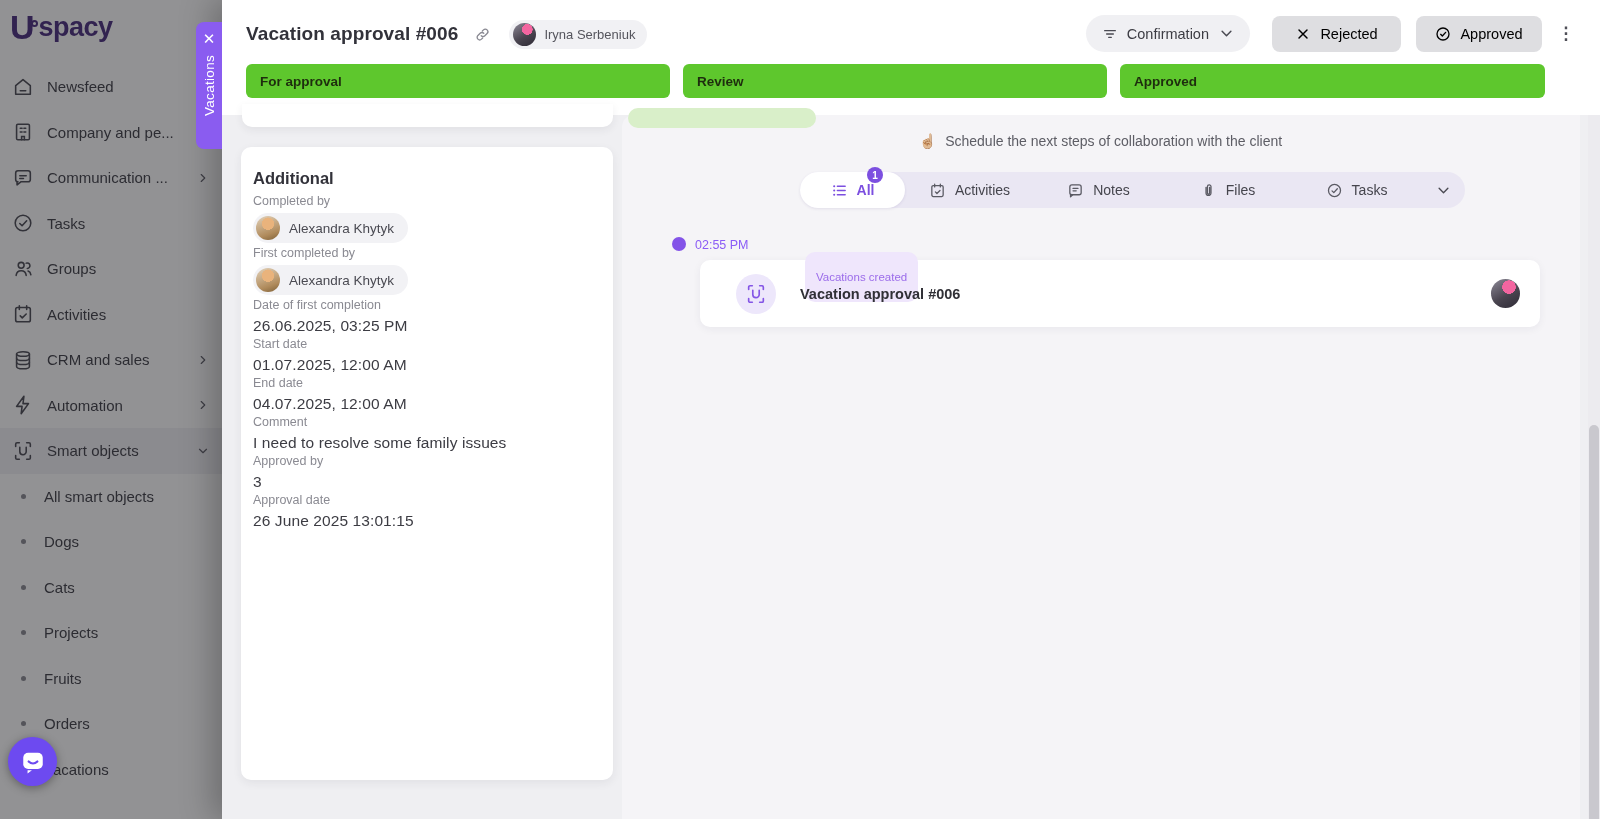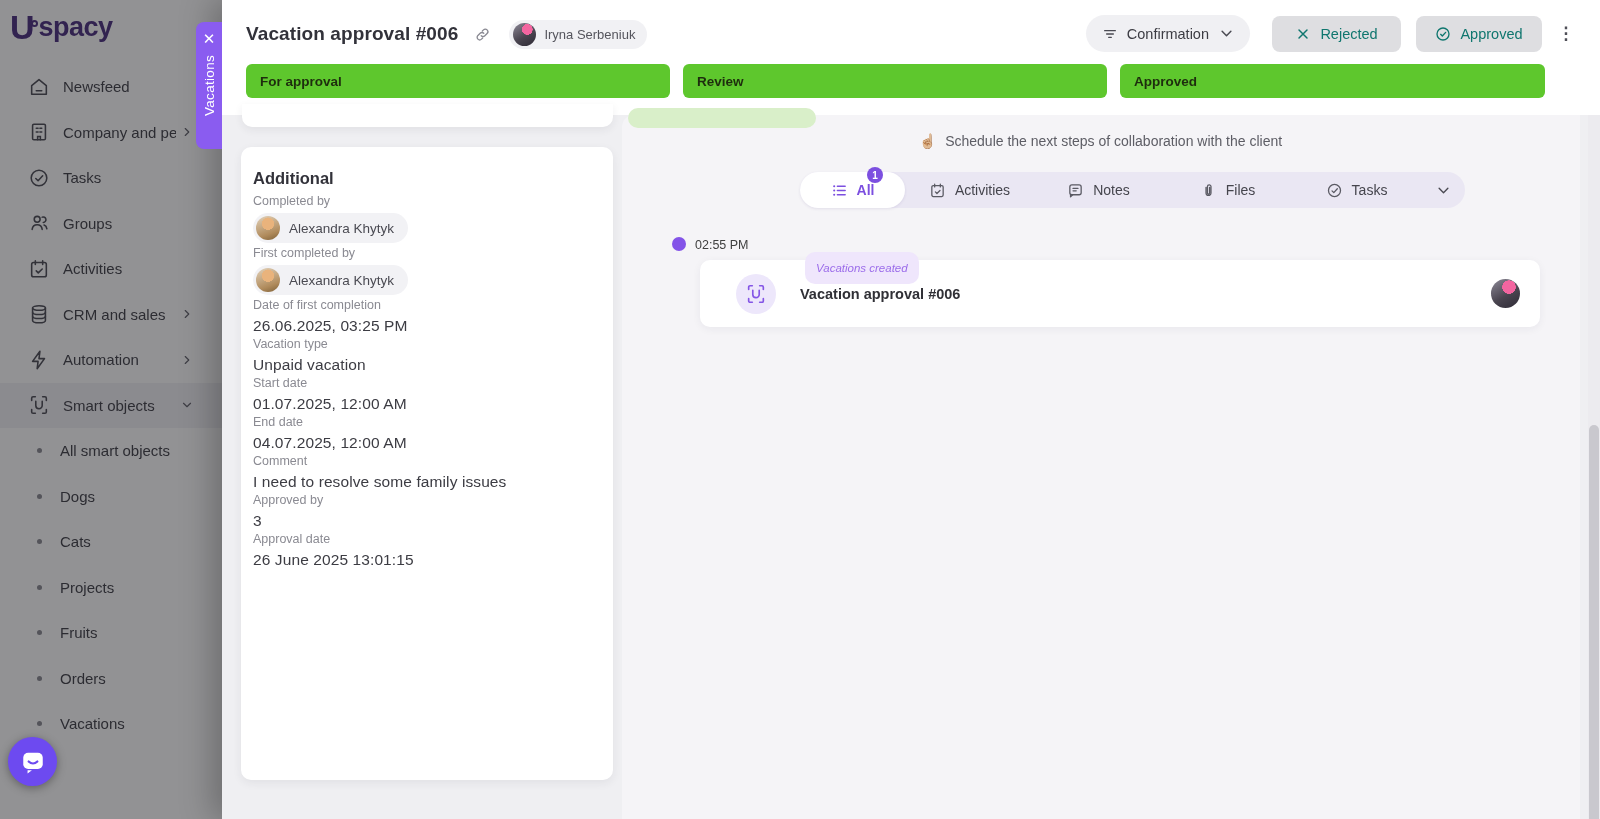--- a/index.html
+++ b/index.html
@@ -6,21 +6,21 @@
   html,body { width:1600px; height:819px; overflow:hidden; font-family:"Liberation Sans", sans-serif; }
   #app { position:relative; width:1600px; height:819px; background:#fff; overflow:hidden; }
 
   
   .sidebar { position:absolute; left:0; top:0; width:222px; height:819px; background:#fff; z-index:1; }
   .logo { position:absolute; left:10px; top:12px; display:flex; align-items:flex-end; color:#4A2F7F; }
   .logo-mark { font-size:34px; font-weight:800; line-height:0.9; letter-spacing:-2px; }
   .logo-dot { width:7px; height:7px; border:2.5px solid #4A2F7F; border-radius:50%; margin:0 1px 16px -2px; }
   .logo-text { font-size:27px; font-weight:700; letter-spacing:-0.5px; line-height:1; margin-bottom:2px; }
   .nav { position:absolute; left:0; top:64px; width:222px; }
-  .srow { position:relative; height:45.5px; display:flex; align-items:center; padding:0 28px; color:#3F3F47; font-size:15px; }
+  .srow { position:relative; height:45.5px; display:flex; align-items:center; padding:0 12px; color:#3F3F47; font-size:15px; }
   .srow.active { background:#F2F1F5; }
   .sicon { width:22px; height:22px; margin-right:13px; color:#4A4A53; flex:0 0 auto; }
   .sicon svg { width:22px; height:22px; display:block; }
   .slabel { white-space:nowrap; overflow:hidden; flex:1; }
   .schev { color:#61616A; font-size:13px; margin-left:4px; }
   .schev svg { width:14px; height:14px; display:block; }
   .sub-bullet { width:5px; height:5px; border-radius:50%; background:#8A8A92; margin:0 18px 0 9px; flex:0 0 auto; }
   .sidebar-dim { position:absolute; left:0; top:0; width:222px; height:819px; background:rgba(24,23,28,0.47); z-index:3; }
 
   
@@ -51,21 +51,21 @@
       linear-gradient(150deg,#8E8A98 0%,#4A4550 55%,#2E2A35 100%); }
   .avatar.alexandra { background:radial-gradient(circle at 50% 32%, #E9B37C 0 30%, transparent 31%),
       linear-gradient(160deg,#E3D3BC 0%,#B08B5C 70%,#7E6138 100%); }
   .assignee-chip .avatar { width:23px; height:23px; margin-right:8px; }
 
   .header-actions { position:absolute; right:24px; top:15px; display:flex; align-items:center; }
   .stage-pill { display:flex; align-items:center; background:#F0F0F3; border-radius:19px; height:37px;
     padding:4px 16px; font-size:14.5px; color:#3C3C43; }
   .stage-pill .fi { margin-right:9px; color:#4A4A52; } .stage-pill .fi svg{ width:16px; height:16px; display:block;}
   .stage-pill .cv { margin-left:10px; color:#4A4A52; } .stage-pill .cv svg{ width:15px; height:15px; display:block;}
-  .hbtn { display:flex; align-items:center; justify-content:center; background:#DEDEE1; color:#0f766e;
+  .hbtn { display:flex; align-items:center; justify-content:center; background:#DEDEE1; color:#000000;
     border-radius:8px; height:36px; font-size:14.5px; font-weight:500; border:none; }
   .hbtn svg { width:16px; height:16px; margin-right:9px; display:block; }
   .hbtn.rejected { width:129px; margin-left:22px; }
   .hbtn.approved { width:126px; margin-left:15px; }
   .kebab { margin-left:14px; color:#4F4F57; font-size:17px; font-weight:700; letter-spacing:0; line-height:1;
     width:20px; text-align:center; }
 
   .stagebar { position:absolute; top:64px; height:34px; background:#5EC72D; border-radius:6px;
     display:flex; align-items:center; padding:0 14px; font-size:13.5px; font-weight:700; color:#1E2D0E; }
   .stagebar.s0 { left:24px;  width:424px; }
@@ -100,26 +100,26 @@
   .tab.active { position:relative; flex:0 0 105px; background:#fff; border-radius:18px; height:36px;
     color:#7C4FE0; font-weight:600; box-shadow:0 1px 3px rgba(60,40,120,0.10); }
   .tab.active svg { color:#7C4FE0; }
   .tab-badge { position:absolute; top:-5px; right:22px; min-width:16px; height:16px; border-radius:8px;
     background:#7C4FE0; color:#fff; font-size:10px; font-weight:700; display:flex; align-items:center;
     justify-content:center; padding:0 4px; }
   .tab-more { flex:0 0 44px; display:flex; align-items:center; justify-content:center; color:#4A4A52; }
   .tab-more svg { width:15px; height:15px; display:block; }
 
   .tl-dot { position:absolute; left:50px; top:122px; width:14px; height:14px; border-radius:50%; background:#8353E8; }
-  .tl-time { position:absolute; left:73px; top:123px; font-size:12.5px; color:#404040; }
+  .tl-time { position:absolute; left:73px; top:123px; font-size:12.5px; color:#8b5cf6; }
 
   .event-card { position:absolute; left:78px; top:145px; width:840px; height:67px; background:#fff;
     border-radius:10px; box-shadow:0 2px 8px rgba(40,40,60,0.06); }
   .event-chip { position:absolute; left:105px; top:-8px; background:#EFE6FC; color:#9B6CEA; font-size:11.5px;
-    border-radius:10px; padding:10px 11px;font-style:italic; }
+    border-radius:10px; padding:19px 11px; }
   .event-body { position:absolute; left:0; top:0; width:100%; height:100%; display:flex; align-items:center; padding:0 20px 0 36px; }
   .event-icon { width:40px; height:40px; border-radius:50%; background:#EDE7FB; color:#8455E6;
     display:flex; align-items:center; justify-content:center; margin-right:24px; flex:0 0 auto; }
   .event-icon svg { width:22px; height:22px; display:block; }
   .event-title { font-size:14.5px; font-weight:700; color:#303036; flex:1; }
   .event-card .avatar { width:29px; height:29px; }
 
   
   .scroll-track { position:absolute; right:0; top:115px; width:12px; height:704px; background:#ECEBEF; }
   .scroll-thumb { position:absolute; right:1px; top:310px; width:10px; height:445px; background:#C9C8CE; border-radius:5px; }
@@ -155,20 +155,34 @@
             </svg>
           </span>
         <span class="slabel">Company and pe...</span>
         <span class="schev">
             <svg viewBox="0 0 24 24" fill="none" stroke="currentColor" stroke-width="2" stroke-linecap="round" stroke-linejoin="round">
               <path d="M9 6l6 6-6 6"></path>
             </svg>
           </span>
       </div>
 
+      <div class="srow">
+        <span class="sicon">
+            <svg viewBox="0 0 24 24" fill="none" stroke="currentColor" stroke-width="1.7" stroke-linecap="round" stroke-linejoin="round">
+              <path d="M4 6.5A2.5 2.5 0 0 1 6.5 4h11A2.5 2.5 0 0 1 20 6.5v7a2.5 2.5 0 0 1-2.5 2.5H10l-4.5 3.5V16H6.5A2.5 2.5 0 0 1 4 13.5z"></path>
+              <path d="M8.5 9.5h7M8.5 12.5h4"></path>
+            </svg>
+          </span>
+        <span class="slabel">Communication ...</span>
+        <span class="schev">
+            <svg viewBox="0 0 24 24" fill="none" stroke="currentColor" stroke-width="2" stroke-linecap="round" stroke-linejoin="round">
+              <path d="M9 6l6 6-6 6"></path>
+            </svg>
+          </span>
+      </div>
 
       <div class="srow">
         <span class="sicon">
             <svg viewBox="0 0 24 24" fill="none" stroke="currentColor" stroke-width="1.7" stroke-linecap="round" stroke-linejoin="round">
               <circle cx="12" cy="12" r="8.5"></circle>
               <path d="M8.5 12.5l2.5 2.5 5-5.5"></path>
             </svg>
           </span>
         <span class="slabel">Tasks</span>
       </div>
@@ -372,24 +386,20 @@
             <span class="avatar alexandra"></span>
             <span>Alexandra Khytyk</span>
           </span>
         </div>
 
         <div class="fld">
           <div class="fld-label">Date of first completion</div>
           <div class="fld-value">26.06.2025, 03:25 PM</div>
         </div>
 
-        <div class="fld">
-          <div class="fld-label">Vacation type</div>
-          <div class="fld-value">Unpaid vacation</div>
-        </div>
 
         <div class="fld">
           <div class="fld-label">Start date</div>
           <div class="fld-value">01.07.2025, 12:00 AM</div>
         </div>
 
         <div class="fld">
           <div class="fld-label">End date</div>
           <div class="fld-value">04.07.2025, 12:00 AM</div>
         </div>

